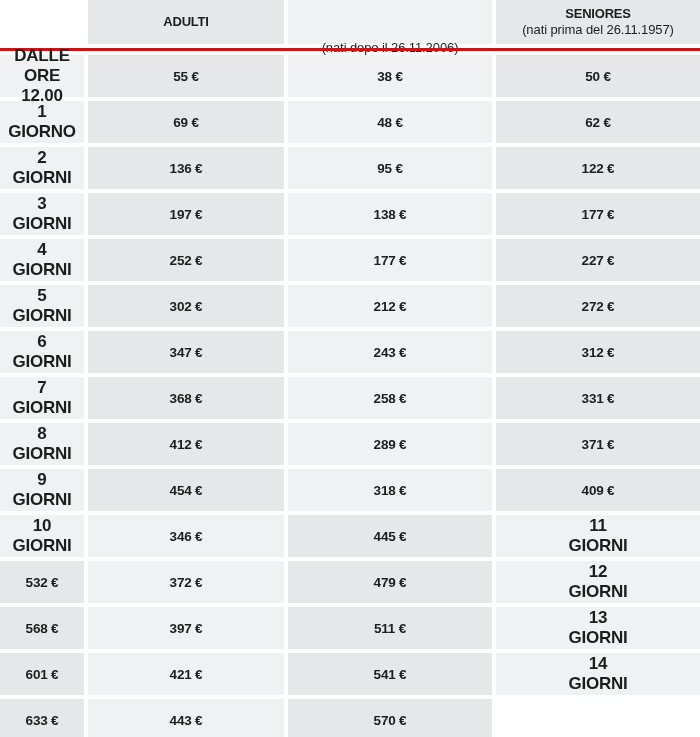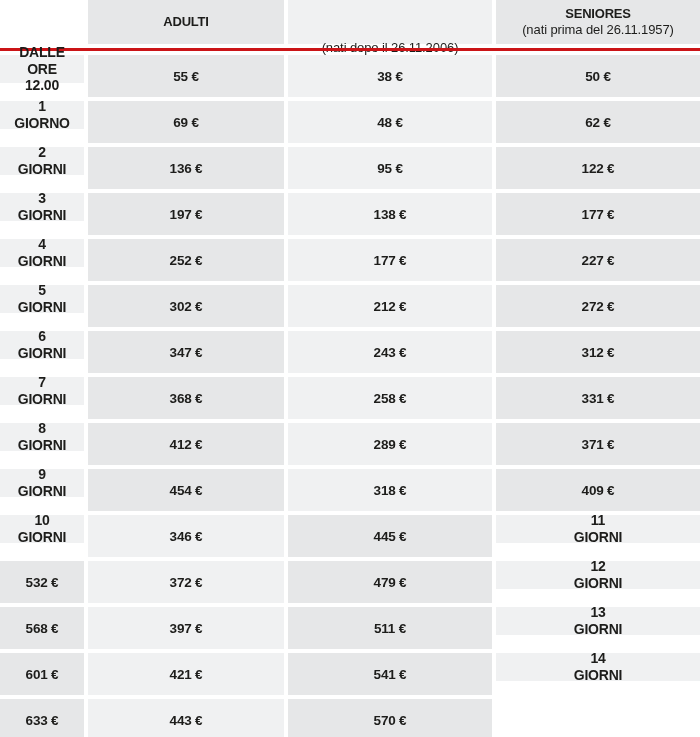--- a/index.html
+++ b/index.html
@@ -51,24 +51,24 @@
   }
   .corner-cell { background: transparent; }
   .col-dark  { background: var(--cell-dark); }
   .col-light { background: var(--cell-light); gap: 36px; }
   .divider {
     grid-column: 1 / -1;
     height: 3px;
     background: var(--red);
   }
   .row-label {
-    height: 28px;
+    height: 42px;
     background: var(--cell-light);
     font-weight: bold;
-    font-size: 14px;
+    font-size: 17px;
     line-height: 1.18;
   }
   .price-cell {
     height: 42px;
     font-weight: bold;
     font-size: 13.5px;
   }
 </style>
 </head>
 <body>

